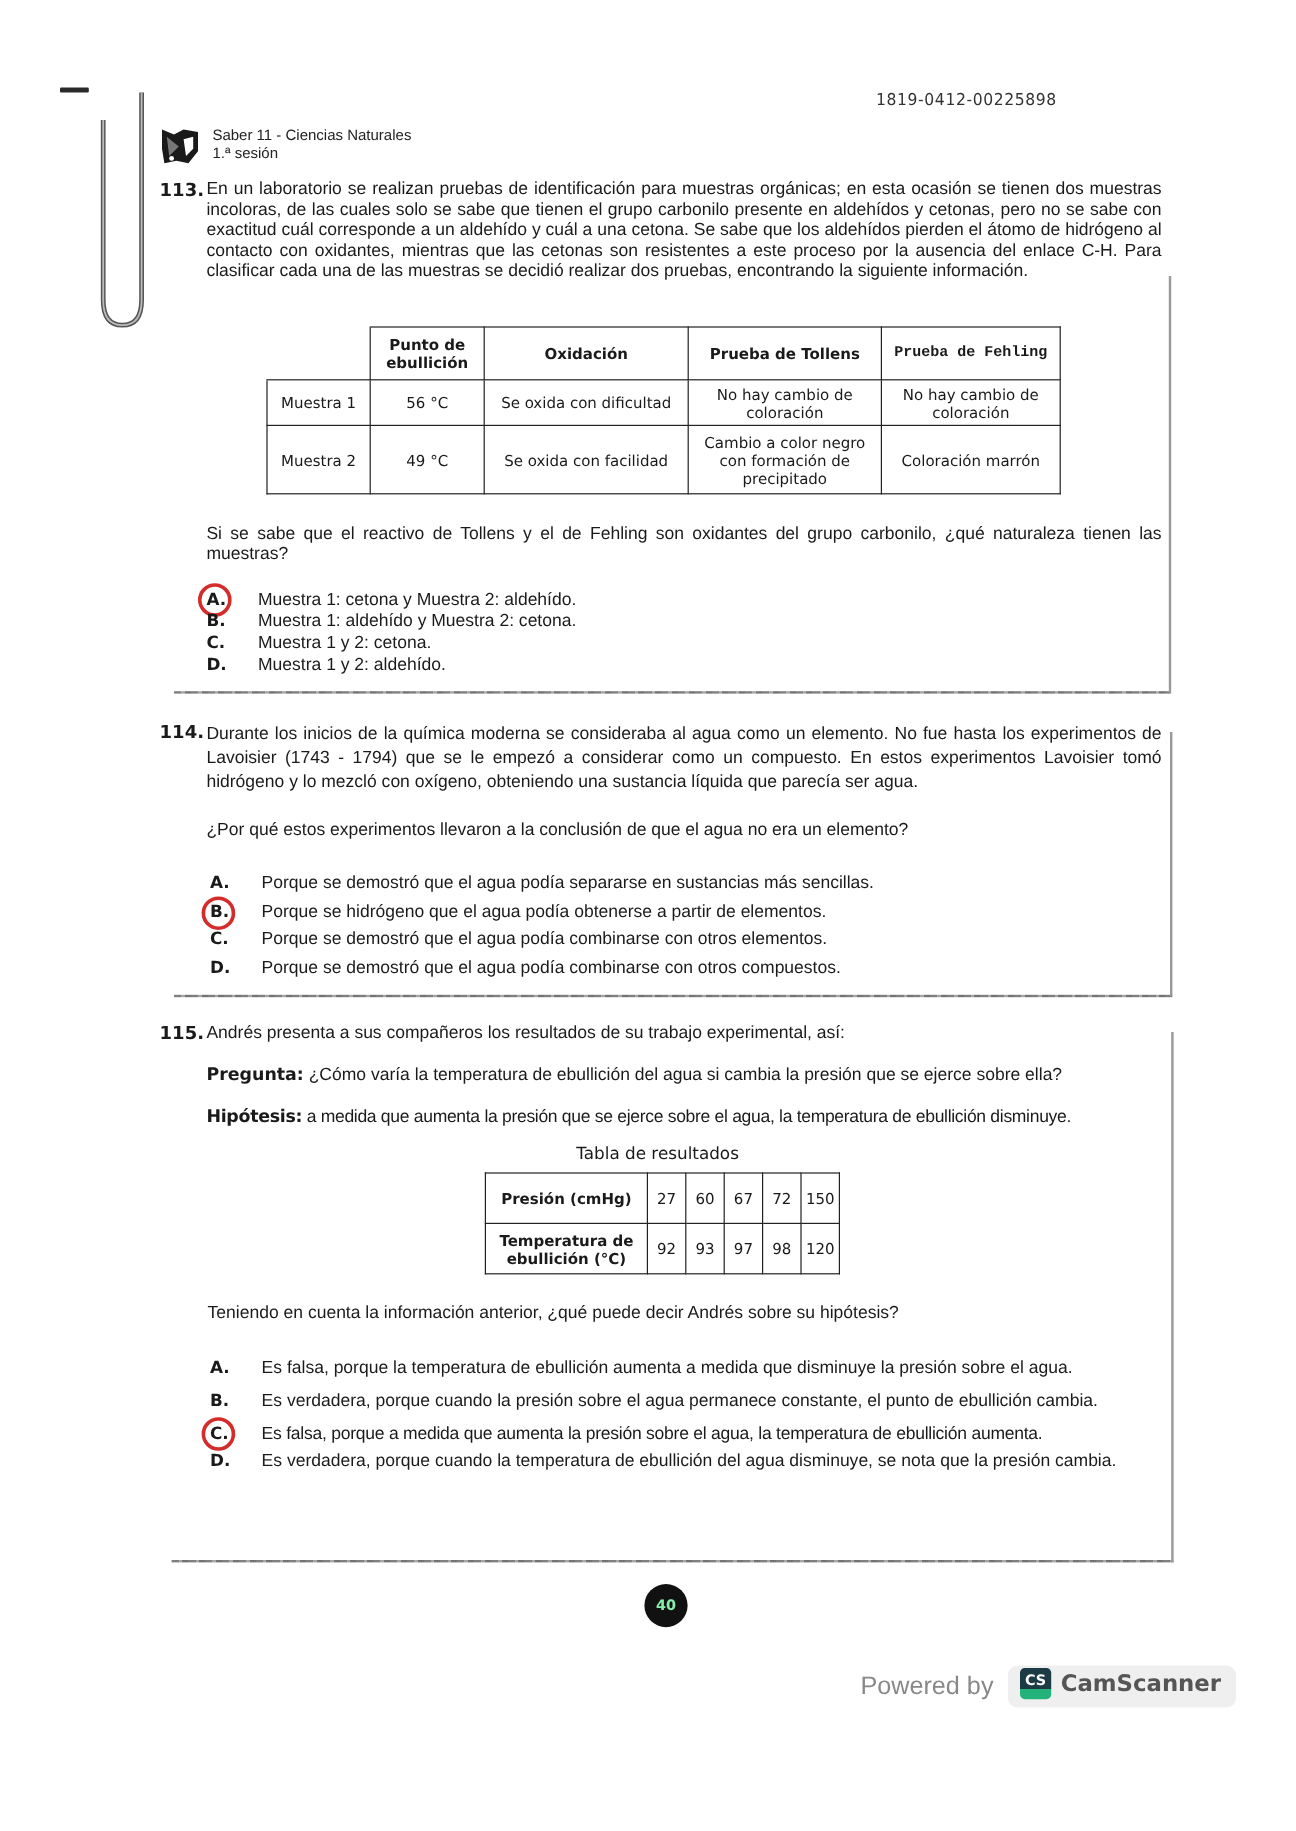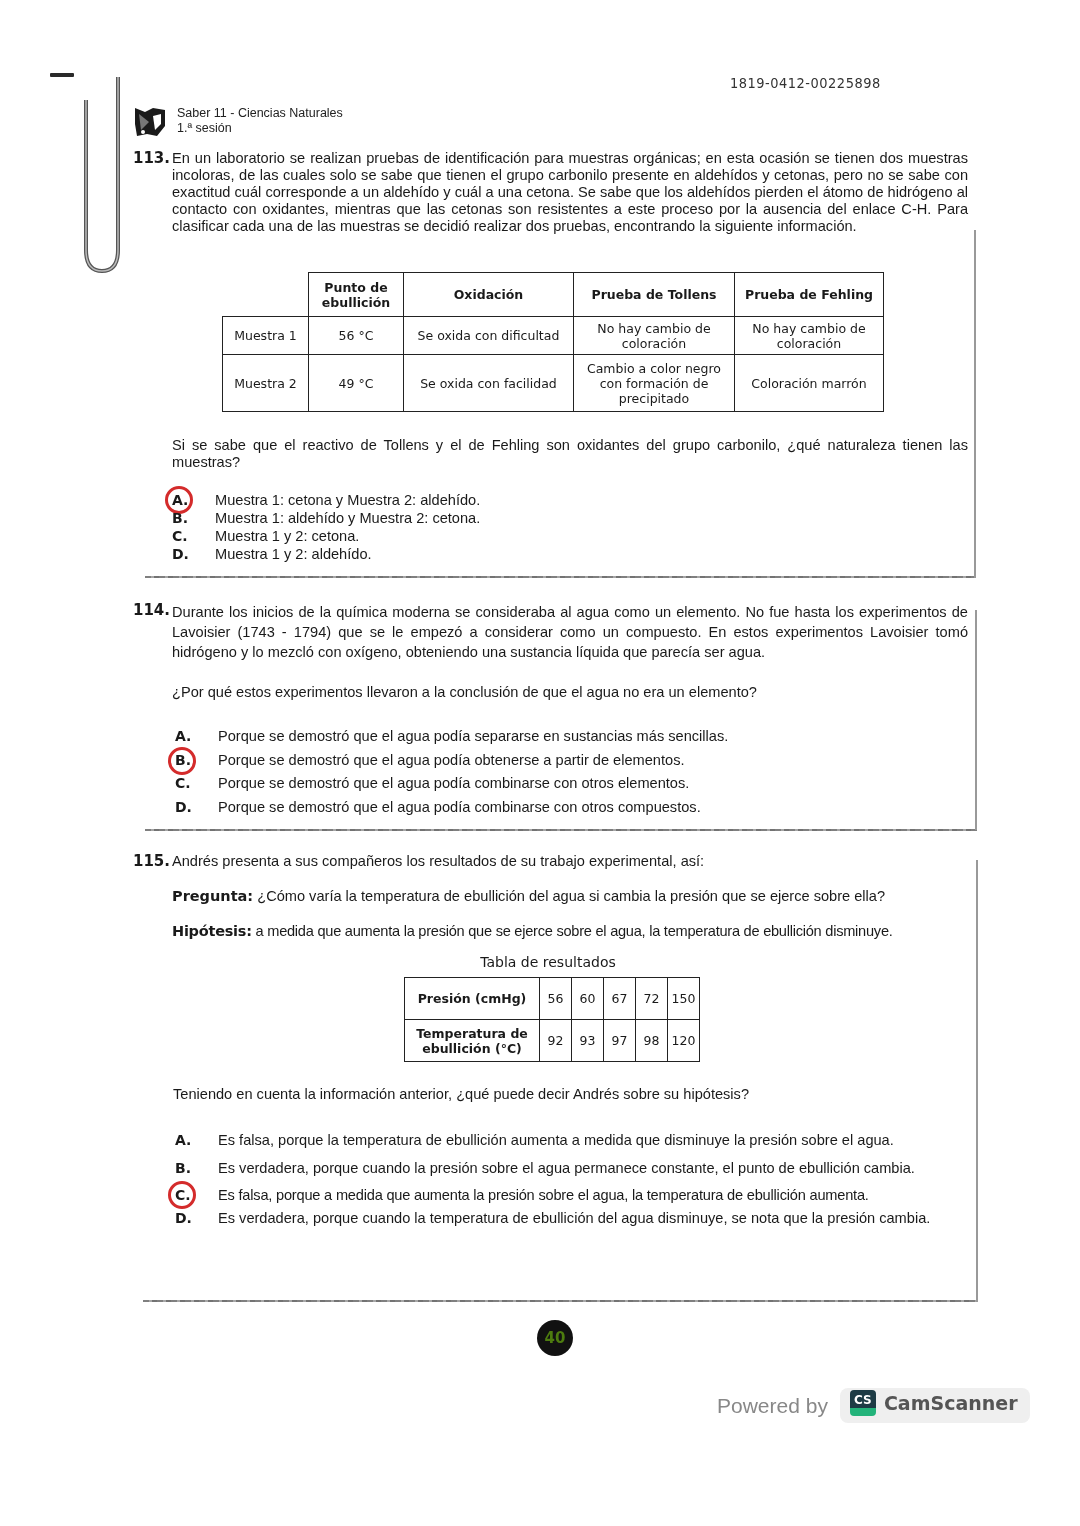--- a/index.html
+++ b/index.html
@@ -26,41 +26,41 @@
   table.data { border-collapse: collapse; font-family: "DejaVu Sans", sans-serif; font-size: 12.5px; line-height: 15px; text-align: center; }
   table.data td, table.data th { border: 1.5px solid #222; }
   table.data th { font-weight: bold; }
 
   .t113 { position: absolute; left: 222px; top: 272px; }
   .t113 th.blank { border-top: none; border-left: none; }
   .t113 .col0 { width: 86px; }
   .t113 .col1 { width: 95px; }
   .t113 .col2 { width: 170px; }
   .t113 .col3 { width: 161px; }
-  .t113 .col4 { width: 149px; }
+  .t113 .col4 { width: 149px; font-family: Liberation Mono, monospace; }
   .t113 thead th { height: 44px; }
   .t113 .r1 td { height: 38px; }
   .t113 .r2 td { height: 57px; }
 
   .options { list-style: none; font-family: "Liberation Sans", sans-serif; }
   .opt { display: flex; align-items: flex-start; position: relative; }
   .opt-letter { width: 45px; flex-shrink: 0; font-weight: bold; font-family: "DejaVu Sans", sans-serif; font-size: 14px; position: relative; padding-left: 2px; }
   .opt-text { flex: 1; text-align: justify; }
   .circle { position: absolute; left: -5px; top: -5px; width: 28px; height: 28px; border: 3.5px solid #d42b2b; border-radius: 50%; }
 
   .divider { position: absolute; height: 2px; background: repeating-linear-gradient(90deg, #555 0 6px, #888 6px 9px, #444 9px 14px); opacity: 0.75; }
   .vline { position: absolute; width: 1.5px; background: #999; }
 
   .results-title { position: absolute; left: 400px; top: 954px; width: 296px; text-align: center; font-family: "DejaVu Sans", sans-serif; font-weight: normal; font-size: 14px; }
   .t115 { position: absolute; left: 404px; top: 977px; }
   .t115 th { width: 135px; height: 42px; }
   .t115 td { width: 32px; }
   .t115 td.wide { width: 32px; }
 
-  .page-num { position: absolute; left: 537px; top: 1320px; width: 36px; height: 36px; border-radius: 50%; background: #111; color: #4d7c0f; font-family: "DejaVu Sans", sans-serif; font-weight: bold; font-size: 15px; display: flex; align-items: center; justify-content: center; }
+  .page-num { position: absolute; left: 537px; top: 1320px; width: 36px; height: 36px; border-radius: 50%; background: #111; color: #86efac; font-family: "DejaVu Sans", sans-serif; font-weight: bold; font-size: 12px; display: flex; align-items: center; justify-content: center; }
 
   .footer { position: absolute; left: 717px; top: 1388px; display: flex; align-items: center; }
   .powered { font-family: "Liberation Sans", sans-serif; font-size: 21px; color: #888; margin-right: 12px; }
   .cs-badge { display: flex; align-items: center; background: #efefef; border-radius: 8px; padding: 2px 12px 7px 10px; }
   .cs-logo { width: 26px; height: 26px; border-radius: 4px; background: linear-gradient(180deg, #1d3b45 0 68%, #23b37a 68% 100%); color: #fff; font-family: "DejaVu Sans", sans-serif; font-weight: bold; font-size: 12px; display: flex; align-items: flex-start; justify-content: center; padding-top: 3px; margin-right: 8px; }
   .cs-name { font-family: "DejaVu Sans", sans-serif; font-size: 19px; color: #555; font-weight: bold; }
 </style>
 </head>
 <body>
 
@@ -150,21 +150,21 @@
   <p class="qbody" style="margin-top:22px;">¿Por qué estos experimentos llevaron a la conclusión de que el agua no era un elemento?</p>
 </div>
 
 <ul class="options question" style="top:725px; left:173px; width:700px; line-height:23.5px;">
   <li class="opt">
     <span class="opt-letter">A.</span>
     <span class="opt-text">Porque se demostró que el agua podía separarse en sustancias más sencillas.</span>
   </li>
   <li class="opt">
     <span class="opt-letter"><span class="circle" style="top:-2px;"></span><span>B.</span></span>
-    <span class="opt-text">Porque se demostró que el agua podía obtenerse a partir de elementos.</span>
+    <span class="opt-text">Porque se hidrógeno que el agua podía obtenerse a partir de elementos.</span>
   </li>
   <li class="opt">
     <span class="opt-letter">C.</span>
     <span class="opt-text">Porque se demostró que el agua podía combinarse con otros elementos.</span>
   </li>
   <li class="opt">
     <span class="opt-letter">D.</span>
     <span class="opt-text">Porque se demostró que el agua podía combinarse con otros compuestos.</span>
   </li>
 </ul>
@@ -181,21 +181,21 @@
   <p class="qbody" style="margin-top:18px; letter-spacing:-0.25px;">
     <b style="font-family:'DejaVu Sans',sans-serif; font-size:14.5px;">Hipótesis:</b><span> a medida que aumenta la presión que se ejerce sobre el agua, la temperatura de ebullición disminuye.</span>
   </p>
 </div>
 
 <div class="results-title">Tabla de resultados</div>
 <table class="data t115">
   <tbody>
       <tr>
     <th>Presión (cmHg)</th>
-    <td>56</td>
+    <td>27</td>
     <td>60</td>
     <td>67</td>
     <td>72</td>
     <td class="wide">150</td>
   </tr>
   <tr>
     <th>Temperatura de ebullición (°C)</th>
     <td>92</td>
     <td>93</td>
     <td>97</td>

